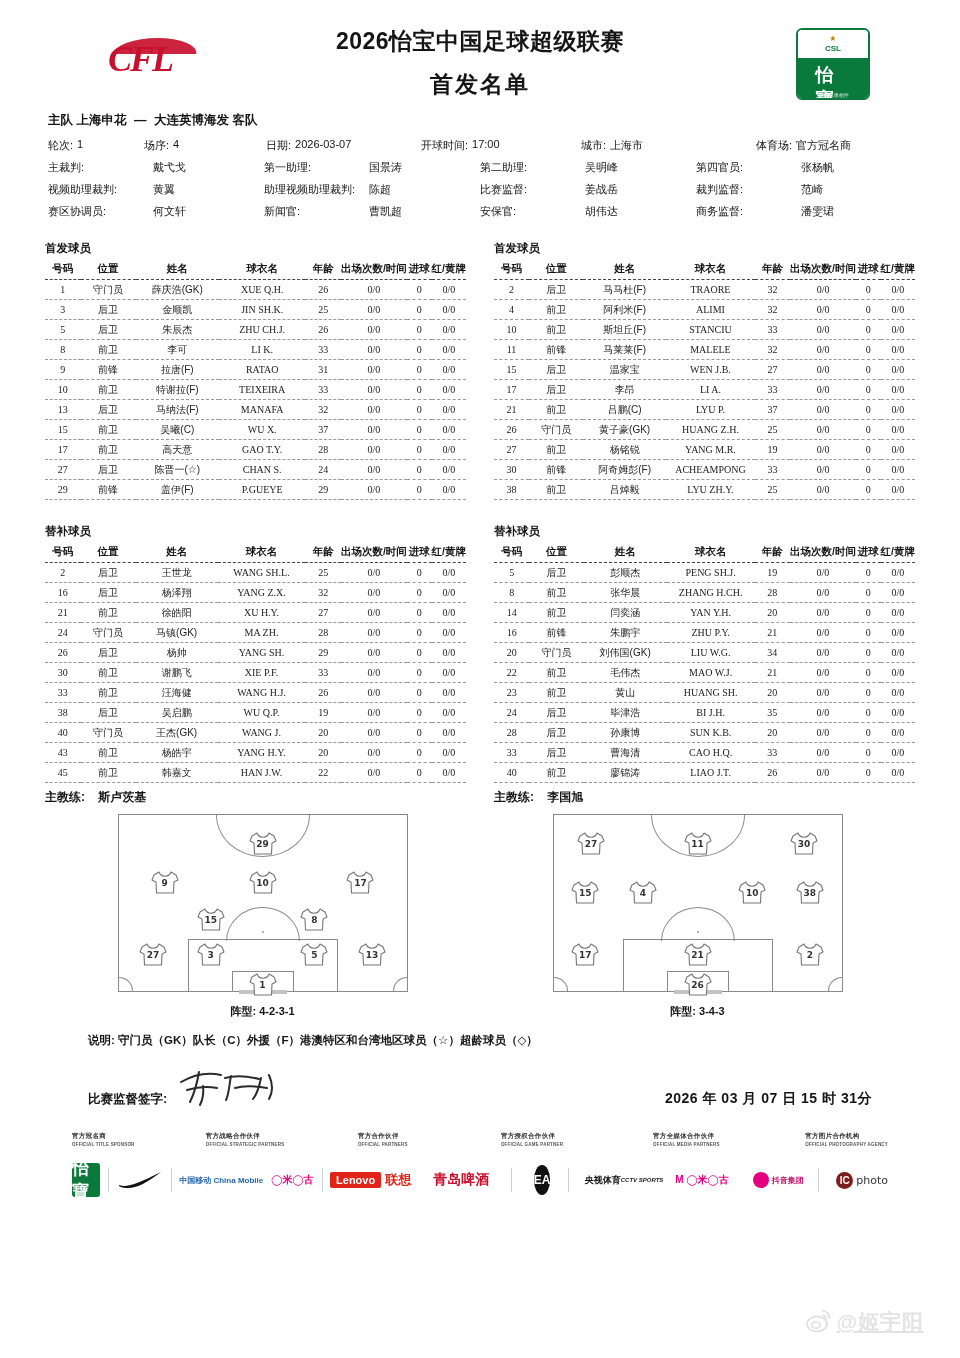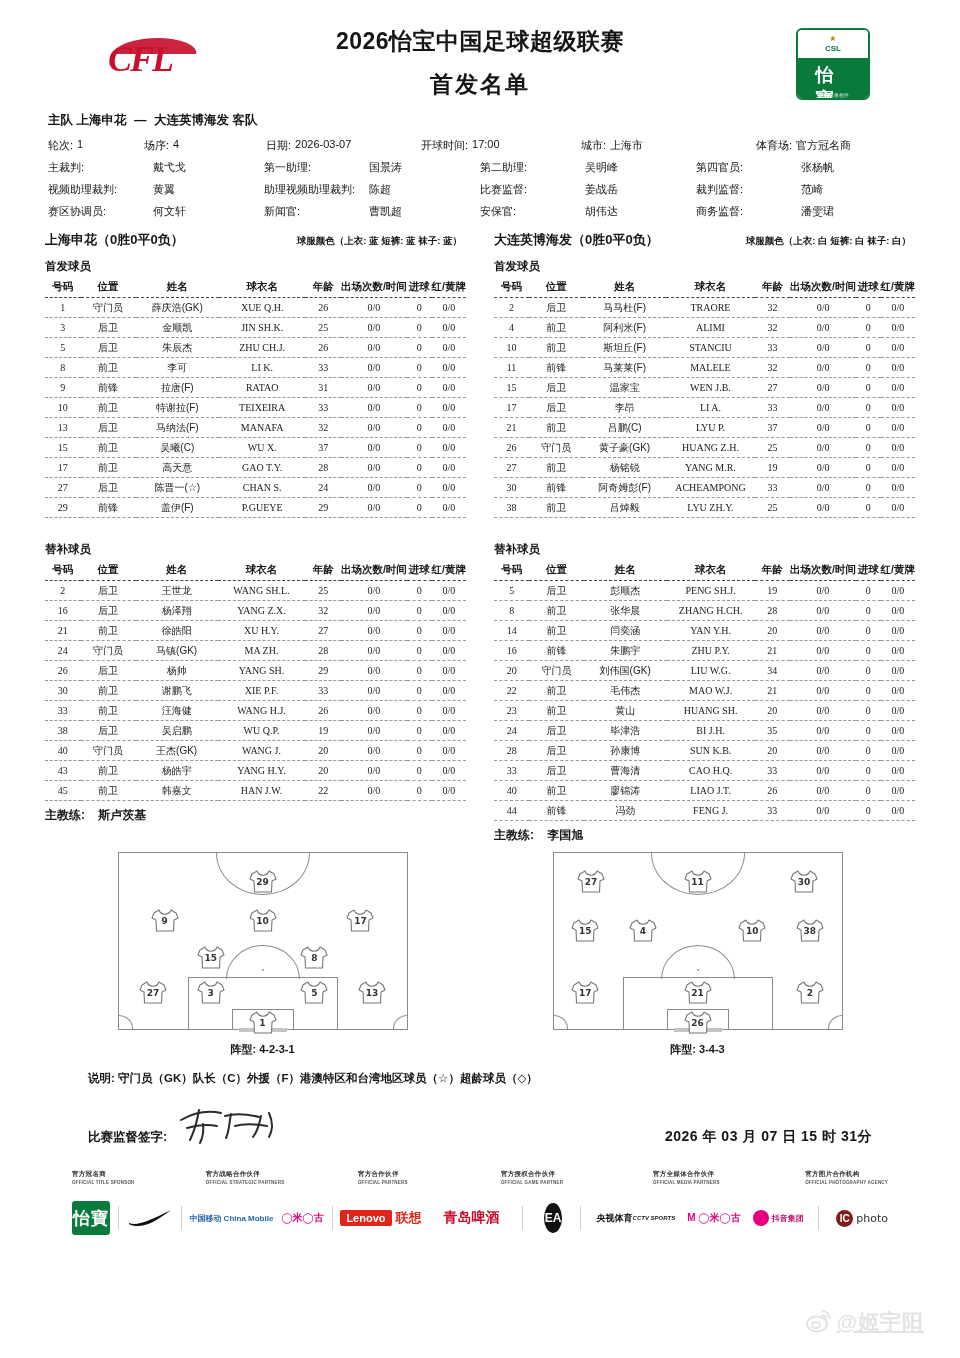--- a/index.html
+++ b/index.html
@@ -334,26 +334,20 @@
       </div>
       <div class="qcell">
         <span class="k">商务监督:</span>
         <span class="v">潘雯珺</span>
       </div>
     </div>
   </div>
 
   <div class="teams">
     <div class="team left">
-      <div class="team-head">
-        <span class="team-name">
-          <span>上海申花</span><span>（0胜0平0负）</span>
-        </span>
-        <span class="kit">球服颜色（上衣: 蓝 短裤: 蓝 袜子: 蓝）</span>
-      </div>
       <div class="sec-title">首发球员</div>
       <table class="lineup">
         <thead>
             <tr>
           <th class="c-num">号码</th>
           <th class="c-pos">位置</th>
           <th class="c-name">姓名</th>
           <th class="c-shirt">球衣名</th>
           <th class="c-age">年龄</th>
           <th class="c-apps">出场次数/时间</th>
@@ -470,26 +464,20 @@
               <td class="c-age">29</td>
               <td class="c-apps">0/0</td>
               <td class="c-goals">0</td>
               <td class="c-cards">0/0</td>
             </tr>
           </tbody>
       </table>
     </div>
 
     <div class="team right">
-      <div class="team-head">
-        <span class="team-name">
-          <span>大连英博海发</span><span>（0胜0平0负）</span>
-        </span>
-        <span class="kit">球服颜色（上衣: 白 短裤: 白 袜子: 白）</span>
-      </div>
       <div class="sec-title">首发球员</div>
       <table class="lineup">
         <thead>
             <tr>
           <th class="c-num">号码</th>
           <th class="c-pos">位置</th>
           <th class="c-name">姓名</th>
           <th class="c-shirt">球衣名</th>
           <th class="c-age">年龄</th>
           <th class="c-apps">出场次数/时间</th>
@@ -863,30 +851,20 @@
               <td class="c-apps">0/0</td>
               <td class="c-goals">0</td>
               <td class="c-cards">0/0</td>
             </tr>
             <tr>
               <td class="c-num">40</td>
               <td class="c-pos">前卫</td>
               <td class="c-name cn">廖锦涛</td>
               <td class="c-shirt">LIAO J.T.</td>
               <td class="c-age">26</td>
-              <td class="c-apps">0/0</td>
-              <td class="c-goals">0</td>
-              <td class="c-cards">0/0</td>
-            </tr>
-            <tr>
-              <td class="c-num">44</td>
-              <td class="c-pos">前锋</td>
-              <td class="c-name cn">冯劲</td>
-              <td class="c-shirt">FENG J.</td>
-              <td class="c-age">33</td>
               <td class="c-apps">0/0</td>
               <td class="c-goals">0</td>
               <td class="c-cards">0/0</td>
             </tr>
           </tbody>
       </table>
       <div class="coach">
         <span>主教练:</span>
         <span class="cv">李国旭</span>
       </div>
@@ -1129,21 +1107,21 @@
       </div>
       <div class="lg lg-tsingtao" style="margin-left:22px;">青岛啤酒</div>
       <div class="sp-div" style="margin-left:22px;"></div>
       <div class="lg lg-ea" style="margin-left:14px;">EA</div>
       <div class="sp-div" style="margin-left:18px;"></div>
       <div class="lg lg-cctv" style="margin-left:8px;">
         <span>央视体育</span>
         <small>CCTV SPORTS</small>
       </div>
       <div class="lg lg-migu2" style="margin-left:12px;">M ◯米◯古</div>
-      <div class="lg lg-douyin" style="margin-left:12px;">
+      <div class="lg lg-douyin" style="margin-left:24px;">
         <span class="lg-dot"></span>
         <span class="lg-douyin-t">抖音集团</span>
       </div>
       <div class="sp-div" style="margin-left:14px;"></div>
       <div class="lg lg-icphoto" style="margin-left:10px;">
         <span class="lg-ic">IC</span>
         <span class="lg-ic-t">photo</span>
       </div>
     </div>
   </div>

